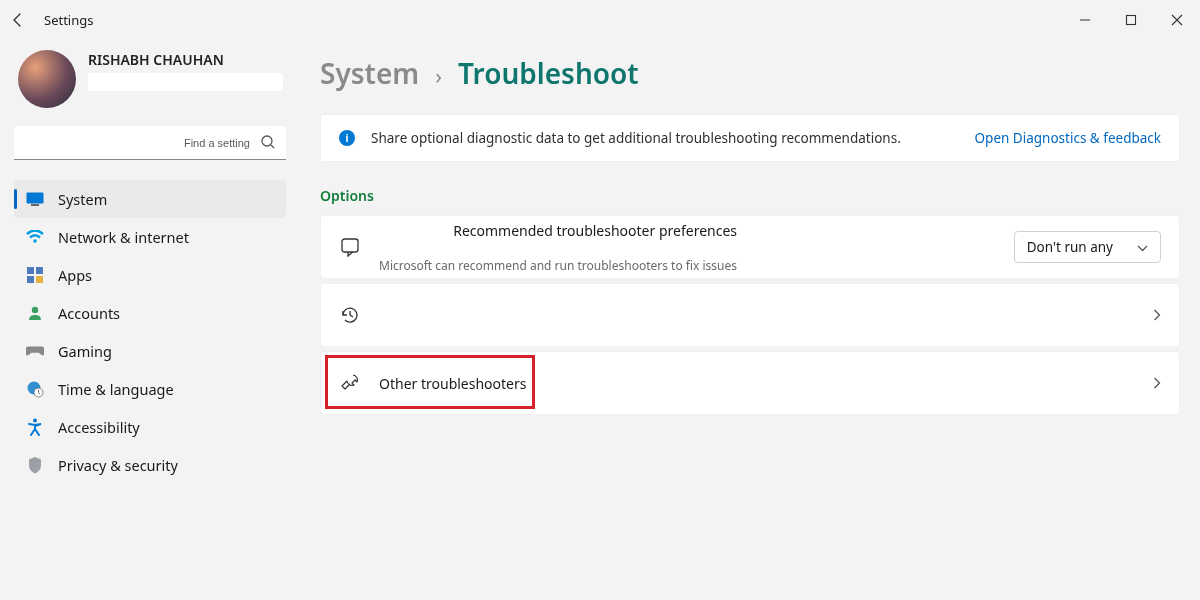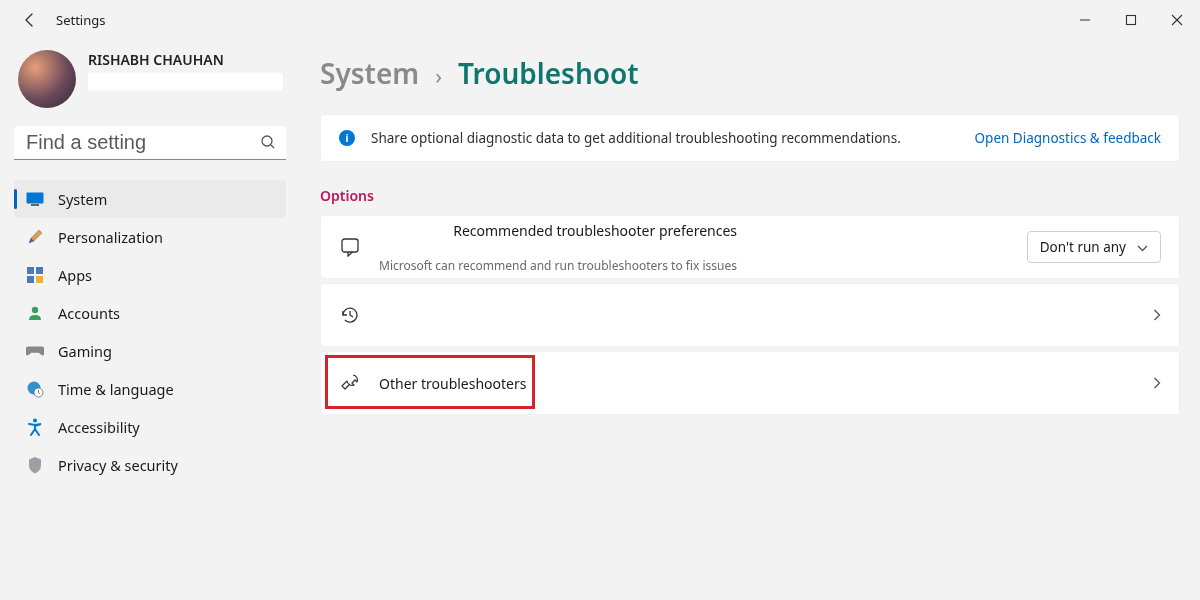--- a/index.html
+++ b/index.html
@@ -9,21 +9,21 @@
     width: 1200px;
     height: 600px;
     overflow: hidden;
     color: #1a1a1a;
     font-size: 14px;
   }
   .titlebar {
     height: 40px;
     display: flex;
     align-items: center;
-    padding-left: 18px;
+    padding-left: 6px;
   }
   .titlebar .back-btn {
     width: 24px; height: 24px;
     display: flex; align-items: center; justify-content: center;
     cursor: pointer;
   }
   .titlebar .app-title {
     margin-left: 14px;
     font-size: 13px;
     color: #222;
@@ -69,22 +69,23 @@
     margin-bottom: 20px;
   }
   .search input {
     width: 100%;
     height: 34px;
     padding: 6px 36px 6px 12px;
     border: none;
     border-bottom: 1px solid #888;
     background: #fff;
     border-radius: 4px 4px 0 0;
-    font-size: 20px;
+    font-size: 11px;
     outline: none;
+    text-align: right;
   }
   .search input::placeholder { color: #5a5a5a; }
   .search .search-icon {
     position: absolute; right: 10px; top: 8px;
     color: #555;
   }
 
   .nav { list-style: none; }
   .nav-item {
     display: flex; align-items: center;
@@ -138,21 +139,21 @@
   .info-icon {
     width: 16px; height: 16px; border-radius: 50%;
     background: #0078d4; color: #fff;
     display: flex; align-items: center; justify-content: center;
     font-size: 10px; font-weight: bold;
     flex-shrink: 0;
   }
   .info-text { color: #303030; font-size: 13.5px; text-align: center; }
   .info-link { margin-left: auto; color: #0067c0; cursor: pointer; font-size: 13.5px; }
 
-  .section-label { font-size: 14px; font-weight: 600; color: #be185d; margin-bottom: 10px; }
+  .section-label { font-size: 14px; font-weight: 600; color: #15803d; margin-bottom: 10px; }
 
   .card {
     background: #fff;
     border: 1px solid rgba(0,0,0,0.06);
     border-radius: 4px;
     display: flex; align-items: center;
     min-height: 64px;
     padding: 0 18px;
     gap: 18px;
     margin-bottom: 4px;
@@ -165,21 +166,21 @@
   }
   .card-text { display: flex; flex-direction: column; }
   .card-title { font-size: 14px; color: #1a1a1a; text-align: right; }
   .card-sub { font-size: 12px; color: #6a6a6a; margin-top: 17px; }
   .card-action { margin-left: auto; display: flex; align-items: center; gap: 6px; }
   .dropdown {
     border: 1px solid #d0d0d0;
     background: #fff;
     border-radius: 4px;
     padding: 6px 12px;
-    display: flex; align-items: center; gap: 11px;
+    display: flex; align-items: center; gap: 24px;
     cursor: pointer;
     font-size: 13.5px;
   }
   .chevron { color: #555; }
   .highlight-box {
     position: absolute;
     border: 3px solid #d4232a;
     pointer-events: none;
   }
 </style>
@@ -237,26 +238,27 @@
         <span class="nav-icon">
           <svg width="18" height="14">
               <rect x="0.5" y="0.5" width="17" height="11" rx="1" fill="#0078d4"></rect>
               <rect x="5" y="12" width="8" height="2" fill="#666"></rect>
             </svg>
         </span>
         <span class="nav-label">System</span>
       </li>
       <li class="nav-item">
         <span class="nav-icon">
-          <svg width="18" height="18" viewBox="0 0 18 18">
-              <path d="M3 15 L5 10 L13 2 L16 5 L8 13 Z" fill="#d8a060" stroke="#a0703a" stroke-width="0.5"></path>
-              <path d="M3 15 L5 10 L8 13 Z" fill="#4060c0"></path>
-            </svg>
-        </span>
-        <span class="nav-label">Personalization</span>
+          <svg width="18" height="14" viewBox="0 0 18 14">
+              <path d="M1 4 Q9 -3 17 4" stroke="#00a0e0" stroke-width="2.5" fill="none"></path>
+              <path d="M4 7.5 Q9 3 14 7.5" stroke="#00a0e0" stroke-width="2.5" fill="none"></path>
+              <circle cx="9" cy="11" r="1.8" fill="#00a0e0"></circle>
+            </svg>
+        </span>
+        <span class="nav-label">Network &amp; internet</span>
       </li>
       <li class="nav-item">
         <span class="nav-icon">
           <svg width="16" height="16">
               <rect x="0" y="0" width="7" height="7" fill="#4a7ab8"></rect>
               <rect x="9" y="0" width="7" height="7" fill="#4a7ab8"></rect>
               <rect x="0" y="9" width="7" height="7" fill="#4a7ab8"></rect>
               <rect x="9" y="9" width="7" height="7" fill="#e8b040"></rect>
             </svg>
         </span>

